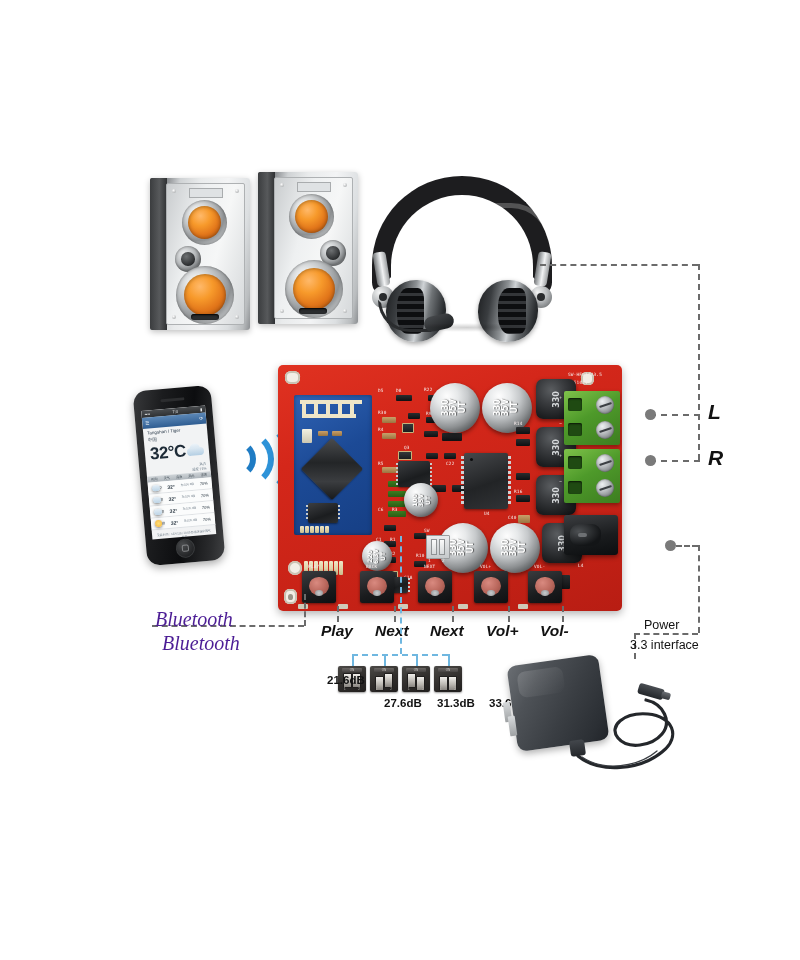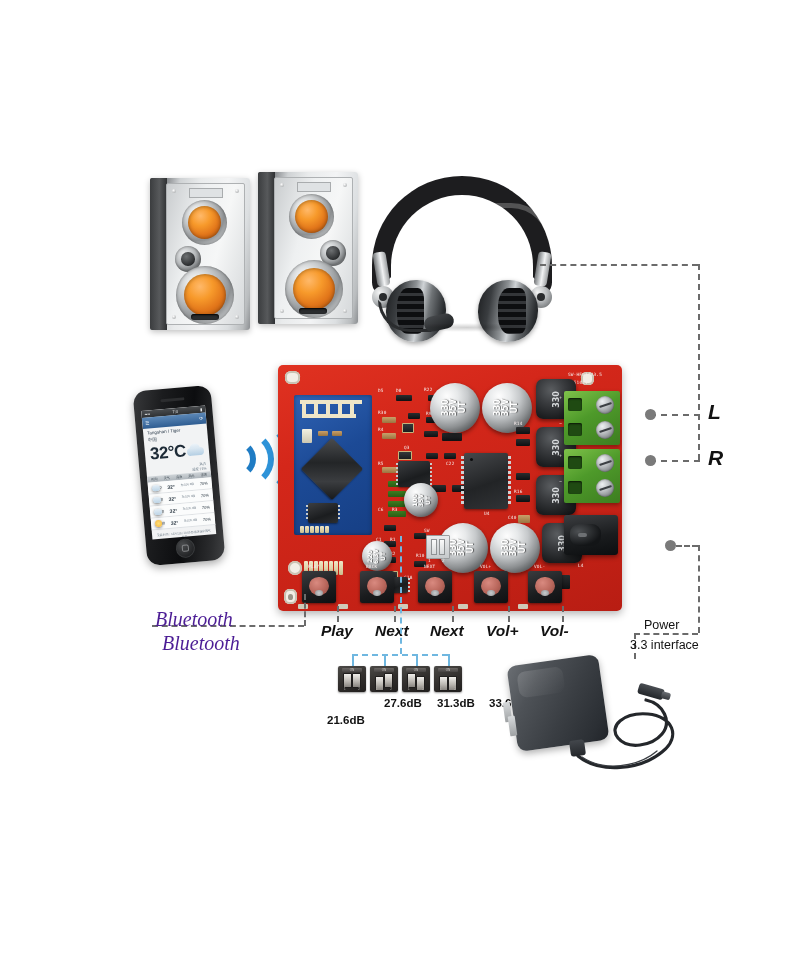--- a/index.html
+++ b/index.html
@@ -679,21 +679,21 @@
     <div class="num r">2</div>
   </div>
   <div class="dipIll" style="left:434px;top:666px;">
     <div class="top"></div>
     <div class="lev l" style="top:10px;"></div>
     <div class="lev r" style="top:10px;"></div>
     <div class="num l">1</div>
     <div class="num r">2</div>
   </div>
 
-  <div class="lblDb" style="left:327px;top:714px;">21.6dB</div>
+  <div class="lblDb" style="left:327px;top:674px;">21.6dB</div>
   <div class="lblDb" style="left:384px;top:697px;">27.6dB</div>
   <div class="lblDb" style="left:437px;top:697px;">31.3dB</div>
   <div class="lblDb" style="left:489px;top:697px;">33.6dB</div>
 
   <div class="dot" style="left:665px;top:540px;"></div>
   <div class="dashH" style="left:676px;top:545px;width:22px;"></div>
   <div class="dashV" style="left:698px;top:545px;height:88px;"></div>
   <div class="dashH" style="left:634px;top:633px;width:64px;"></div>
   <div class="dashV" style="left:634px;top:633px;height:26px;"></div>
   <div class="lblPlain" style="left:644px;top:618px;">Power</div>

